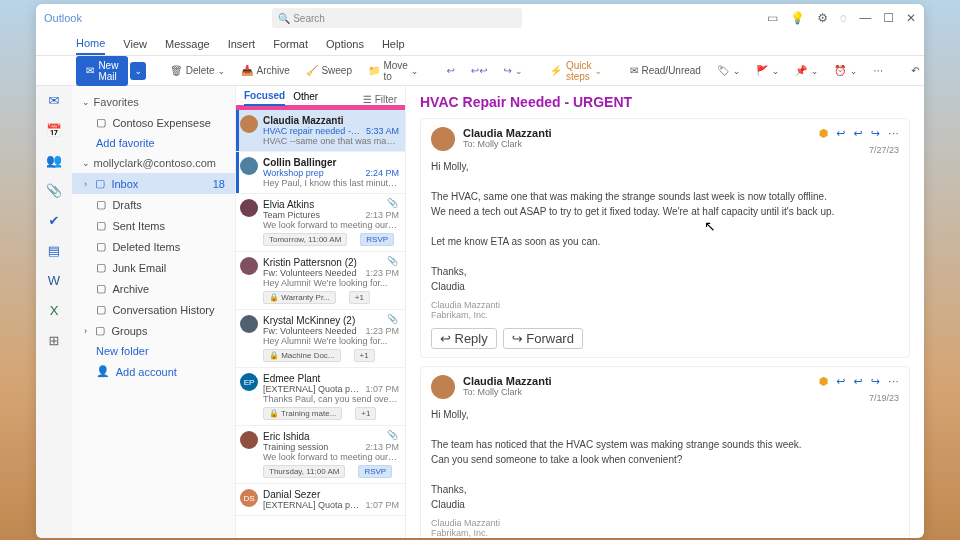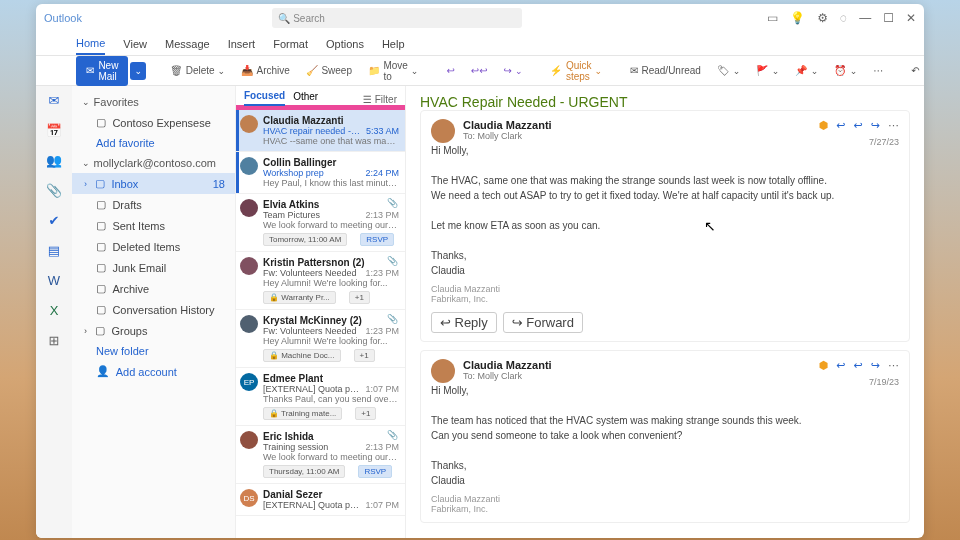--- a/index.html
+++ b/index.html
@@ -36,38 +36,38 @@
 .msg{padding:5px 6px 5px 4px;border-bottom:1px solid #f0f0f0;display:flex;gap:5px;position:relative}
 .msg.sel{background:#d6e4f7}
 .msg .bar{position:absolute;left:0;top:0;bottom:0;width:3px;background:#2564cf}
 .msg .av{width:18px;height:18px;border-radius:50%;background:#888;flex-shrink:0;display:flex;align-items:center;justify-content:center;color:#fff;font-size:8px}
 .msg .ct{flex:1;min-width:0}
 .msg .ln1{font-weight:600;color:#222;font-size:10px}
 .msg .ln2{display:flex;justify-content:space-between;font-size:9px}
 .msg .ln2 .subj{color:#2564cf;white-space:nowrap;overflow:hidden;text-overflow:ellipsis;flex:1}
 .msg .ln2 .time{color:#2564cf;flex-shrink:0;margin-left:4px}
 .msg .ln3{color:#777;font-size:9px;white-space:nowrap;overflow:hidden;text-overflow:ellipsis}
-.msg.read .ln1{font-weight:700}
+.msg.read .ln1{font-weight:400}
 .msg.read .ln2 .subj{color:#555}
 .msg.read .ln2 .time{color:#888}
 .msg .chip{margin-top:3px;display:flex;gap:13px}
 .msg .chip span{background:#f0f0f0;border:1px solid #ddd;border-radius:2px;padding:1px 5px;font-size:8px;color:#555}
 .msg .chip .rsvp{background:#d6e4f7;color:#2564cf;border-color:#c0d8f0}
 .msg .att{position:absolute;right:6px;top:4px;color:#888;font-size:9px}
 .reading{flex:1;padding:8px 14px;overflow:hidden;font-size:10px;color:#444}
-.reading-title{font-size:14px;font-weight:400;color:#4d7c0f;}
+.reading-title{font-size:14px;font-weight:700;color:#a21caf;margin-bottom:8px}
 .email{border:1px solid #eee;border-radius:4px;padding:8px 10px;margin-bottom:8px;position:relative}
 .email-h{display:flex;gap:8px}
 .email-h .av{width:24px;height:24px;border-radius:50%;background:#888}
 .email-h .from{font-weight:600;color:#222;font-size:11px}
 .email-h .to{color:#777;font-size:9px}
 .email-date{position:absolute;right:10px;top:26px;color:#888;font-size:9px}
 .email-icons{position:absolute;right:10px;top:8px;display:flex;gap:8px;color:#666;font-size:11px}
 .email-icons .gold{color:#f0a020}
-.email-body{margin-top:0;line-height:1.5;font-size:10px}
+.email-body{margin-top:8px;line-height:1.5;font-size:10px}
 .email-sig{margin-top:6px;color:#999;font-size:9px}
 .email-actions{margin-top:8px;display:flex;gap:6px}
 .email-actions button{background:#fff;border:1px solid #ccc;border-radius:3px;padding:2px 8px;font-size:13px;color:#444;display:flex;align-items:center;gap:3px}
 .chev{font-size:9px}
 .cursor{position:absolute;left:704px;top:218px;font-size:14px;color:#000}
 </style>
 </head>
 <body>
 
 <div class="window">

